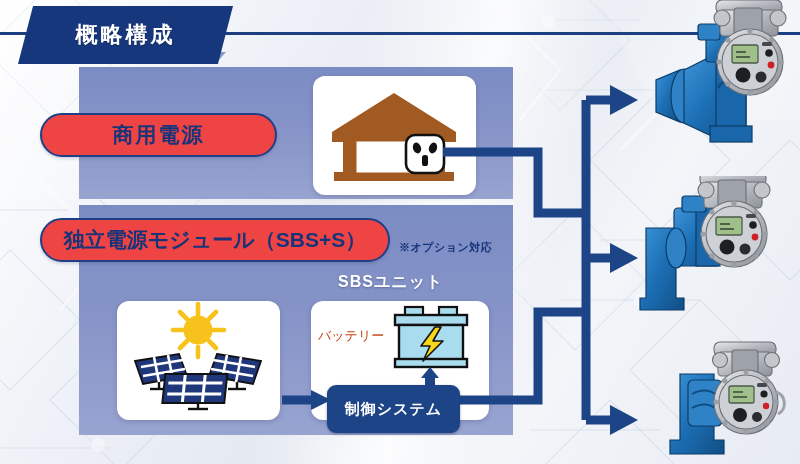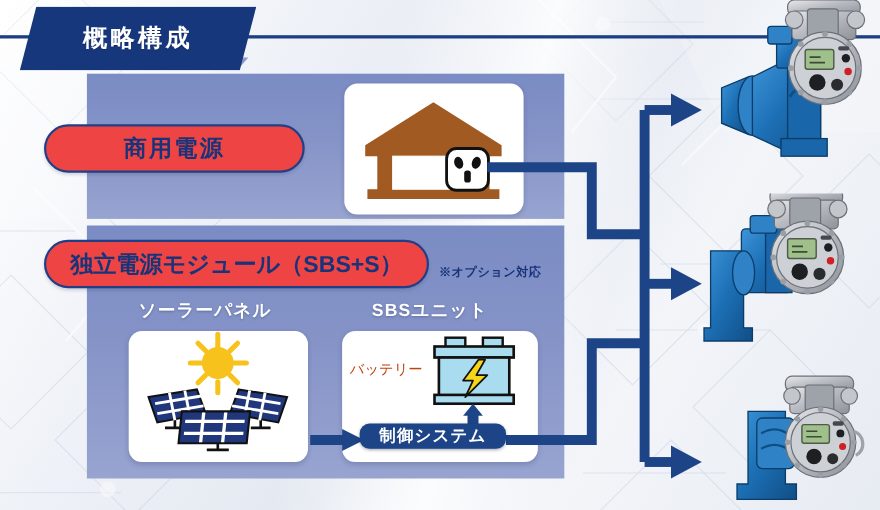--- a/index.html
+++ b/index.html
@@ -88,21 +88,21 @@
   }
   #card-building{ left:313px; top:76px; width:163px; height:119px; }
   #card-solar{ left:117px; top:301px; width:163px; height:119px; }
   #card-sbs{ left:311px; top:301px; width:178px; height:119px; }
 
   
   #wires{ position:absolute; inset:0; z-index:5; pointer-events:none; }
 
   
   .ctrl-box{
-    position:absolute; left:327px; top:385px; width:133px; height:23px;
+    position:absolute; left:327px; top:385px; width:133px; height:48px;
     background:#1d4487; border-radius:9px; z-index:6;
     display:flex; align-items:center; justify-content:center;
     color:#fff; font-size:15px; font-weight:bold; letter-spacing:1px;
     box-shadow:0 1px 3px rgba(20,30,70,.4);
   }
   .batt-label{
     position:absolute; left:318px; top:327px; z-index:6;
     font-size:13px; color:#c2410c; font-weight:500; letter-spacing:0px;
   }
 
@@ -266,21 +266,20 @@
         <rect x="114" y="73" width="10" height="18"></rect>
         <polygon points="119,66 128,77 110,77"></polygon>
         <polygon points="119,98 128,87 110,87"></polygon>
       </g>
     </svg>
   </div>
 
   <div class="batt-label">バッテリー</div>
   <div class="ctrl-box">制御システム</div>
 
-  <div class="sub-label" id="lbl-solar">ソーラーパネル</div>
   <div class="sub-label" id="lbl-sbsunit">SBSユニット</div>
   <div class="note-option">※オプション対応</div>
 
   <div class="pill" id="pill-grid">商用電源</div>
   <div class="pill" id="pill-sbs">独立電源モジュール（SBS+S）</div>
 
   <svg id="wires" viewBox="0 0 800 464">
     <g stroke="#1d4487" stroke-width="9" fill="none" stroke-linecap="butt" stroke-linejoin="miter">
 
       <path d="M443 152 L538 152 L538 213 L586 213"></path>

